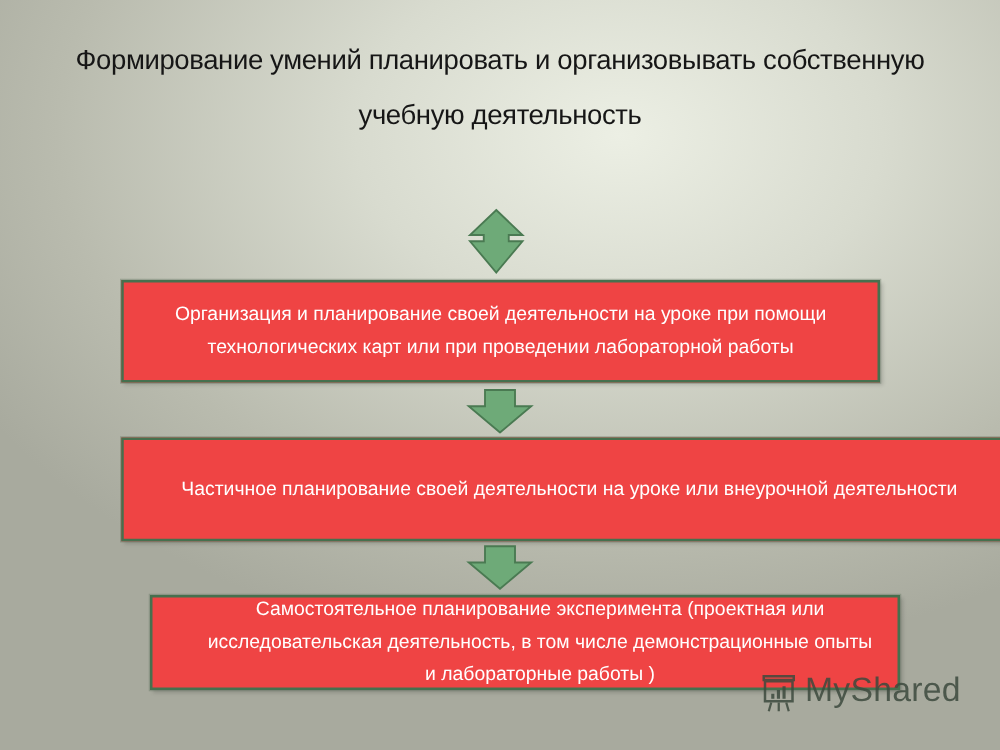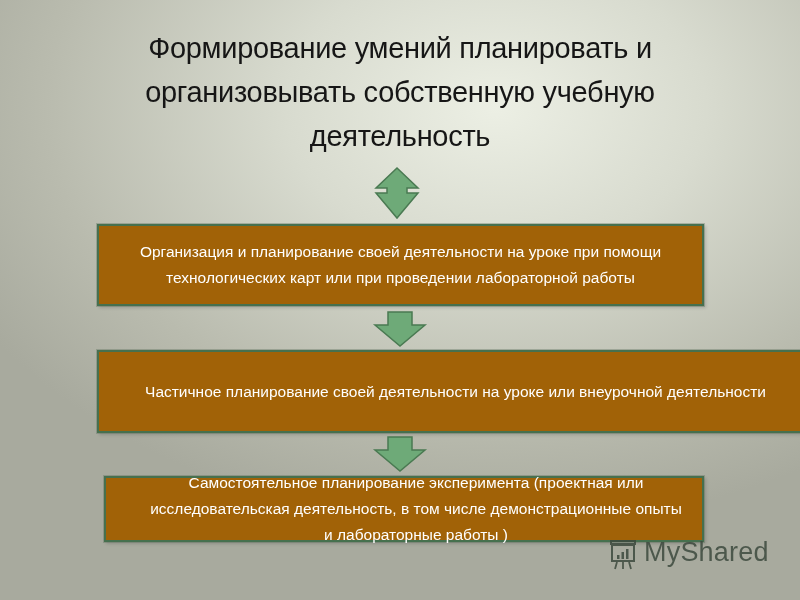--- a/index.html
+++ b/index.html
@@ -4,36 +4,36 @@
   <style>
     html, body { margin: 0; padding: 0; }
     body {
       width: 800px; height: 600px; overflow: hidden; position: relative;
       font-family: "Liberation Sans", "DejaVu Sans", sans-serif;
       background: radial-gradient(ellipse 75% 70% at 62% 18%, #ecefe4 0%, #d8dbcf 35%, #b9bbae 75%, #a8aa9e 100%);
     }
     .title {
       position: absolute; left: 60px; top: 26px; width: 680px;
       text-align: center; color: #161616;
-      font-size: 29px; line-height: 44px; letter-spacing: -0.3px;
+      font-size: 22px; line-height: 44px; letter-spacing: -0.3px;
       margin: 0; font-weight: normal;
     }
     .box {
       position: absolute; box-sizing: border-box;
-      background: #a16207;
+      background: #ef4444;
       border: 2px solid #46704e;
       box-shadow: 0 0 0 1px rgba(90,110,90,0.35), 2px 2px 3px rgba(0,0,0,0.15);
       color: #ffffff; text-align: center;
       display: flex; align-items: center; justify-content: center;
       font-size: 15.5px; line-height: 26px; padding: 0 20px;
     }
     .box span { display: block; }
     #box1 { left: 97px; top: 224px; width: 607px; height: 82px; }
     #box2 { left: 97px; top: 350px; width: 717px; height: 83px; }
-    #box3 { left: 104px; top: 476px; width: 600px; height: 66px; padding-left: 44px; }
+    #box3 { left: 120px; top: 476px; width: 600px; height: 76px; padding-left: 44px; }
     .arrow { position: absolute; }
     .logo {
       position: absolute; left: 608px; top: 537px;
       display: flex; align-items: flex-start; gap: 6px;
       color: #3d4a3e; font-size: 27px; letter-spacing: 0.2px;
       opacity: 0.85;
     }
   </style>
 </head>
 <body>

